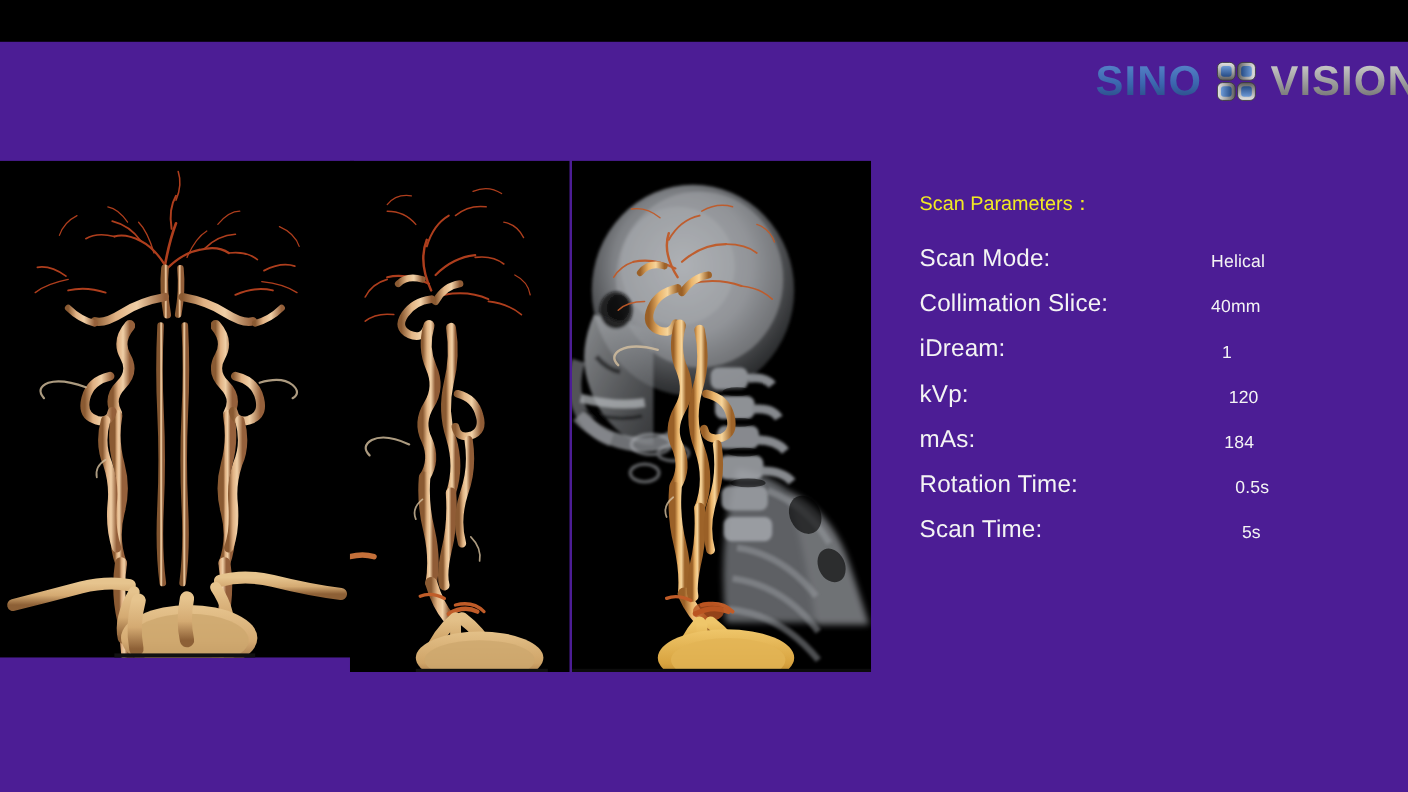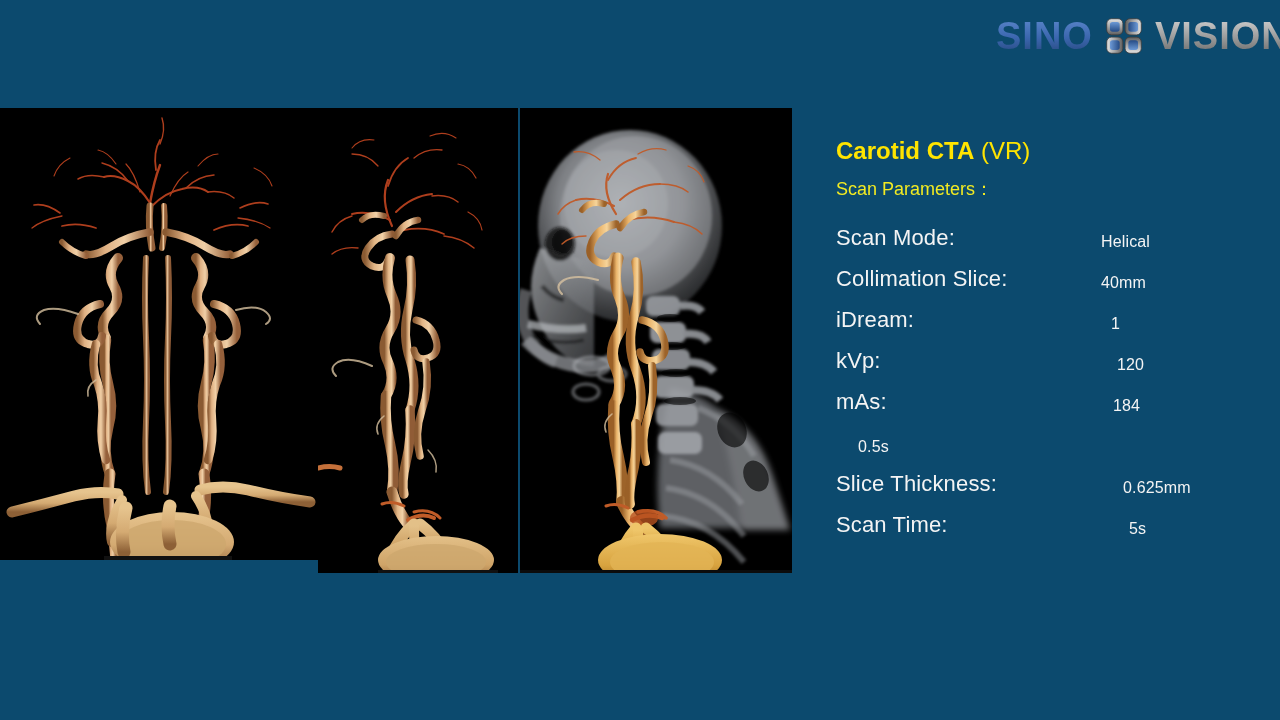--- a/index.html
+++ b/index.html
@@ -2,21 +2,21 @@
 <html><head>
 <meta charset="utf-8">
 <title>Carotid CTA VR</title>
 <style>
   html,body{margin:0;padding:0;background:#000;}
   body{
     width:1280px;height:720px;overflow:hidden;position:relative;
     font-family:"Liberation Sans","DejaVu Sans",sans-serif;
     background:#000;color:#fff;
   }
-  .stage{position:absolute;inset:0;background:#0c4a6e;}
+  .stage{position:absolute;inset:0;background:#4c1d95;margin-top:38px;}
 
   
   .logo{position:absolute;left:996px;top:8px;width:266px;height:56px;display:flex;align-items:center;}
   .logo-sino{
     font-size:38px;font-weight:700;letter-spacing:1px;line-height:1;
     background:linear-gradient(180deg,#5b87cc 0%,#3b66ae 55%,#27497f 100%);
     -webkit-background-clip:text;background-clip:text;color:transparent;
   }
   .logo-vision{
     font-size:38px;font-weight:700;letter-spacing:1px;line-height:1;
@@ -417,24 +417,20 @@
         <path d="M118 422 q0 20 2 36" stroke-width="10"></path>
       </g>
       <ellipse cx="140" cy="452" rx="62" ry="26" fill="url(#archC)"></ellipse>
       <ellipse cx="142" cy="454" rx="52" ry="20" fill="#e2b455" opacity=".8"></ellipse>
 
       <rect x="0" y="462" width="272" height="3" fill="#0c0c0c"></rect>
     </svg>
   </div>
 
   <div class="info">
-    <div class="info-title">
-      <span class="t-main">Carotid CTA</span>
-      <span class="t-sub">(VR)</span>
-    </div>
     <div class="info-sub">Scan Parameters：</div>
     <div id="param-list">
         <div class="param-row">
           <span class="p-label">Scan Mode:</span>
           <span class="p-value">Helical</span>
         </div>
         <div class="param-row">
           <span class="p-label">Collimation Slice:</span>
           <span class="p-value">40mm</span>
         </div>
@@ -444,25 +440,22 @@
         </div>
         <div class="param-row">
           <span class="p-label">kVp:</span>
           <span class="p-value" style="padding-left: 16px;">120</span>
         </div>
         <div class="param-row">
           <span class="p-label">mAs:</span>
           <span class="p-value" style="padding-left: 12px;">184</span>
         </div>
         <div class="param-row">
+          <span class="p-label">Rotation Time:</span>
           <span class="p-value" style="padding-left: 22px;">0.5s</span>
-        </div>
-        <div class="param-row">
-          <span class="p-label">Slice Thickness:</span>
-          <span class="p-value" style="padding-left: 22px;">0.625mm</span>
         </div>
         <div class="param-row">
           <span class="p-label">Scan Time:</span>
           <span class="p-value" style="padding-left: 28px;">5s</span>
         </div>
       </div>
   </div>
 
 </div>
 

